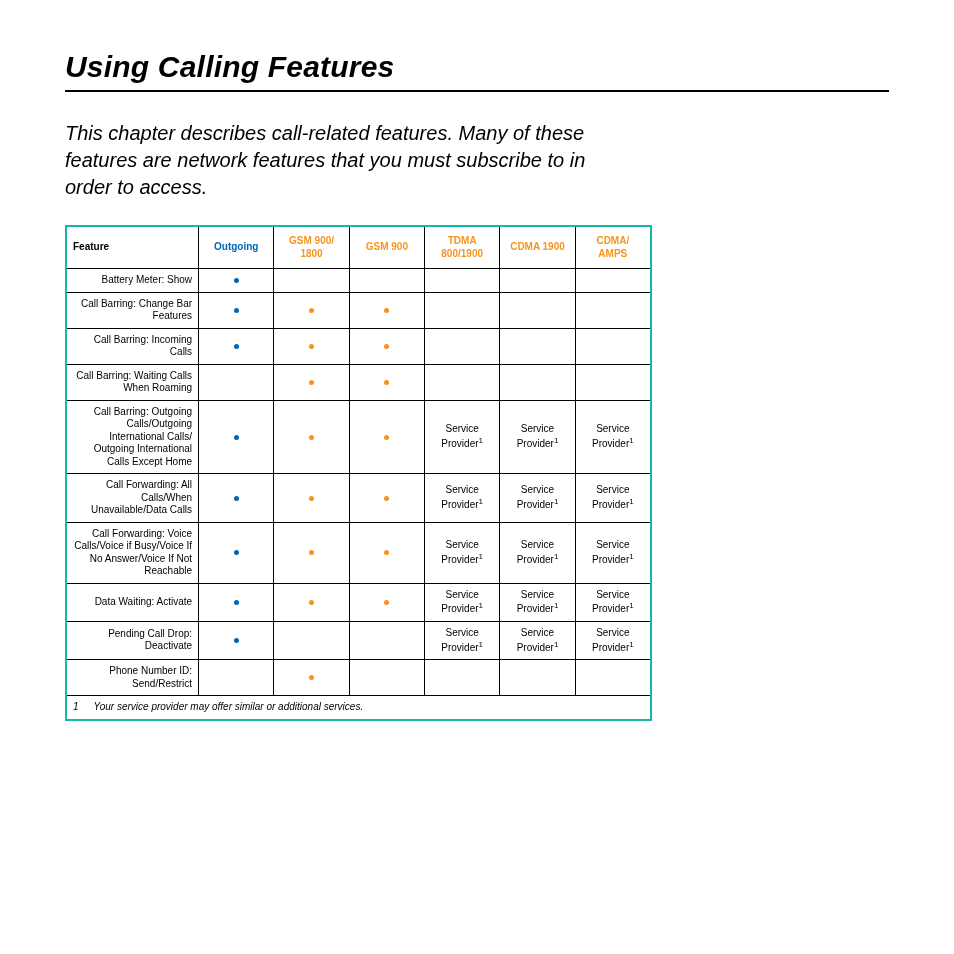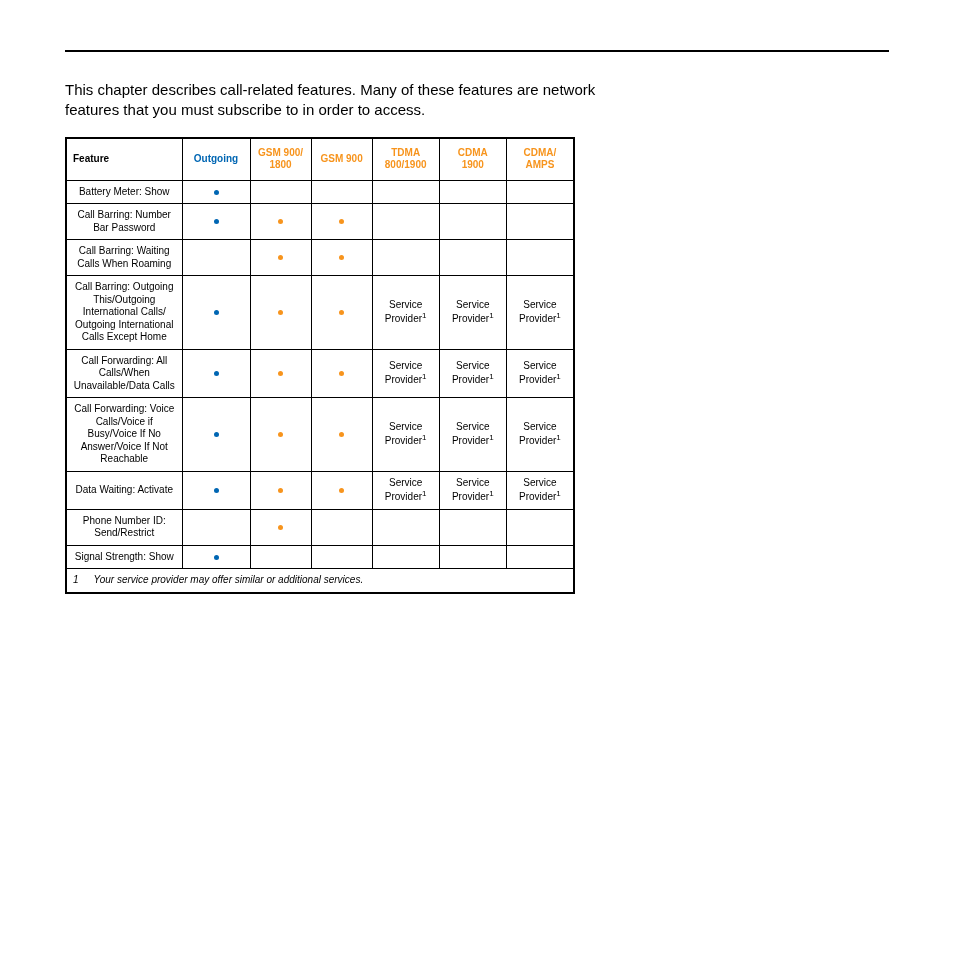--- a/index.html
+++ b/index.html
@@ -19,30 +19,31 @@
     font-style: italic;
     font-size: 30px;
     margin: 0 0 6px 0;
     letter-spacing: 0.2px;
   }
   .rule {
     border-top: 2px solid #000;
     margin-bottom: 28px;
   }
   .intro {
-    font-size: 15px;
+    font-size: 20px;
     line-height: 1.35;
     margin: 0 0 14px 0;
     max-width: 560px;
+    font-style: italic;
   }
   table.features {
     border-collapse: collapse;
-    width: 510px;
-    margin-top: 16px;
-    border: 2px solid #000000;
+    width: 587px;
+    margin-top: 24px;
+    border: 2px solid #14b8a6;
   }
   table.features th,
   table.features td {
     border: 1px solid #000;
     padding: 5px 6px;
     font-size: 10px;
     line-height: 1.25;
     vertical-align: middle;
   }
   table.features th {
@@ -52,21 +53,21 @@
     padding-top: 8px;
     padding-bottom: 8px;
   }
   table.features th.feature-head {
     text-align: left;
     color: #000;
   }
   th.col-sat { color: #0066b3; }
   th.col-gsm, th.col-tdma, th.col-cdma, th.col-amps { color: #f7941d; }
   td.feat {
-    text-align: center;
+    text-align: right;
     width: 115px;
   }
   td.cell {
     text-align: center;
     width: 60px;
   }
   .dot {
     display: inline-block;
     width: 5px;
     height: 5px;
@@ -82,20 +83,21 @@
   }
   .footnote-row td span.num {
     display: inline-block;
     width: 18px;
   }
 </style>
 </head>
 <body>
 
 <div class="page">
+  <h1>Using Calling Features</h1>
   <div class="rule"></div>
 
   <p class="intro">This chapter describes call-related features. Many of these features are network features that you must subscribe to in order to access.</p>
 
   <table class="features">
     <thead>
       <tr>
         <th class="feature-head">Feature</th>
         <th class="col-sat">Outgoing</th>
         <th class="col-gsm">GSM 900/ 1800</th>
@@ -109,39 +111,48 @@
         <tr>
           <td class="feat">Battery Meter: Show</td>
           <td class="cell"><span class="dot dot-blue"></span></td>
           <td class="cell"></td>
           <td class="cell"></td>
           <td class="cell"></td>
           <td class="cell"></td>
           <td class="cell"></td>
         </tr>
         <tr>
-          <td class="feat">Call Barring: Number Bar Password</td>
+          <td class="feat">Call Barring: Change Bar Features</td>
+          <td class="cell"><span class="dot dot-blue"></span></td>
+          <td class="cell"><span class="dot dot-orange"></span></td>
+          <td class="cell"><span class="dot dot-orange"></span></td>
+          <td class="cell"></td>
+          <td class="cell"></td>
+          <td class="cell"></td>
+        </tr>
+        <tr>
+          <td class="feat">Call Barring: Incoming Calls</td>
           <td class="cell"><span class="dot dot-blue"></span></td>
           <td class="cell"><span class="dot dot-orange"></span></td>
           <td class="cell"><span class="dot dot-orange"></span></td>
           <td class="cell"></td>
           <td class="cell"></td>
           <td class="cell"></td>
         </tr>
         <tr>
           <td class="feat">Call Barring: Waiting Calls When Roaming</td>
           <td class="cell"></td>
           <td class="cell"><span class="dot dot-orange"></span></td>
           <td class="cell"><span class="dot dot-orange"></span></td>
           <td class="cell"></td>
           <td class="cell"></td>
           <td class="cell"></td>
         </tr>
         <tr>
-          <td class="feat">Call Barring: Outgoing This/Outgoing International Calls/ Outgoing International Calls Except Home</td>
+          <td class="feat">Call Barring: Outgoing Calls/Outgoing International Calls/ Outgoing International Calls Except Home</td>
           <td class="cell"><span class="dot dot-blue"></span></td>
           <td class="cell"><span class="dot dot-orange"></span></td>
           <td class="cell"><span class="dot dot-orange"></span></td>
           <td class="cell"><span class="sp">Service<br>Provider<sup>1</sup></span></td>
           <td class="cell"><span class="sp">Service<br>Provider<sup>1</sup></span></td>
           <td class="cell"><span class="sp">Service<br>Provider<sup>1</sup></span></td>
         </tr>
         <tr>
           <td class="feat">Call Forwarding: All Calls/When Unavailable/Data Calls</td>
           <td class="cell"><span class="dot dot-blue"></span></td>
@@ -163,32 +174,32 @@
         <tr>
           <td class="feat">Data Waiting: Activate</td>
           <td class="cell"><span class="dot dot-blue"></span></td>
           <td class="cell"><span class="dot dot-orange"></span></td>
           <td class="cell"><span class="dot dot-orange"></span></td>
           <td class="cell"><span class="sp">Service<br>Provider<sup>1</sup></span></td>
           <td class="cell"><span class="sp">Service<br>Provider<sup>1</sup></span></td>
           <td class="cell"><span class="sp">Service<br>Provider<sup>1</sup></span></td>
         </tr>
         <tr>
+          <td class="feat">Pending Call Drop: Deactivate</td>
+          <td class="cell"><span class="dot dot-blue"></span></td>
+          <td class="cell"></td>
+          <td class="cell"></td>
+          <td class="cell"><span class="sp">Service<br>Provider<sup>1</sup></span></td>
+          <td class="cell"><span class="sp">Service<br>Provider<sup>1</sup></span></td>
+          <td class="cell"><span class="sp">Service<br>Provider<sup>1</sup></span></td>
+        </tr>
+        <tr>
           <td class="feat">Phone Number ID: Send/Restrict</td>
           <td class="cell"></td>
           <td class="cell"><span class="dot dot-orange"></span></td>
-          <td class="cell"></td>
-          <td class="cell"></td>
-          <td class="cell"></td>
-          <td class="cell"></td>
-        </tr>
-        <tr>
-          <td class="feat">Signal Strength: Show</td>
-          <td class="cell"><span class="dot dot-blue"></span></td>
-          <td class="cell"></td>
           <td class="cell"></td>
           <td class="cell"></td>
           <td class="cell"></td>
           <td class="cell"></td>
         </tr>
       </tbody>
     <tfoot>
       <tr class="footnote-row">
         <td colspan="7">
           <span class="num">1</span>

